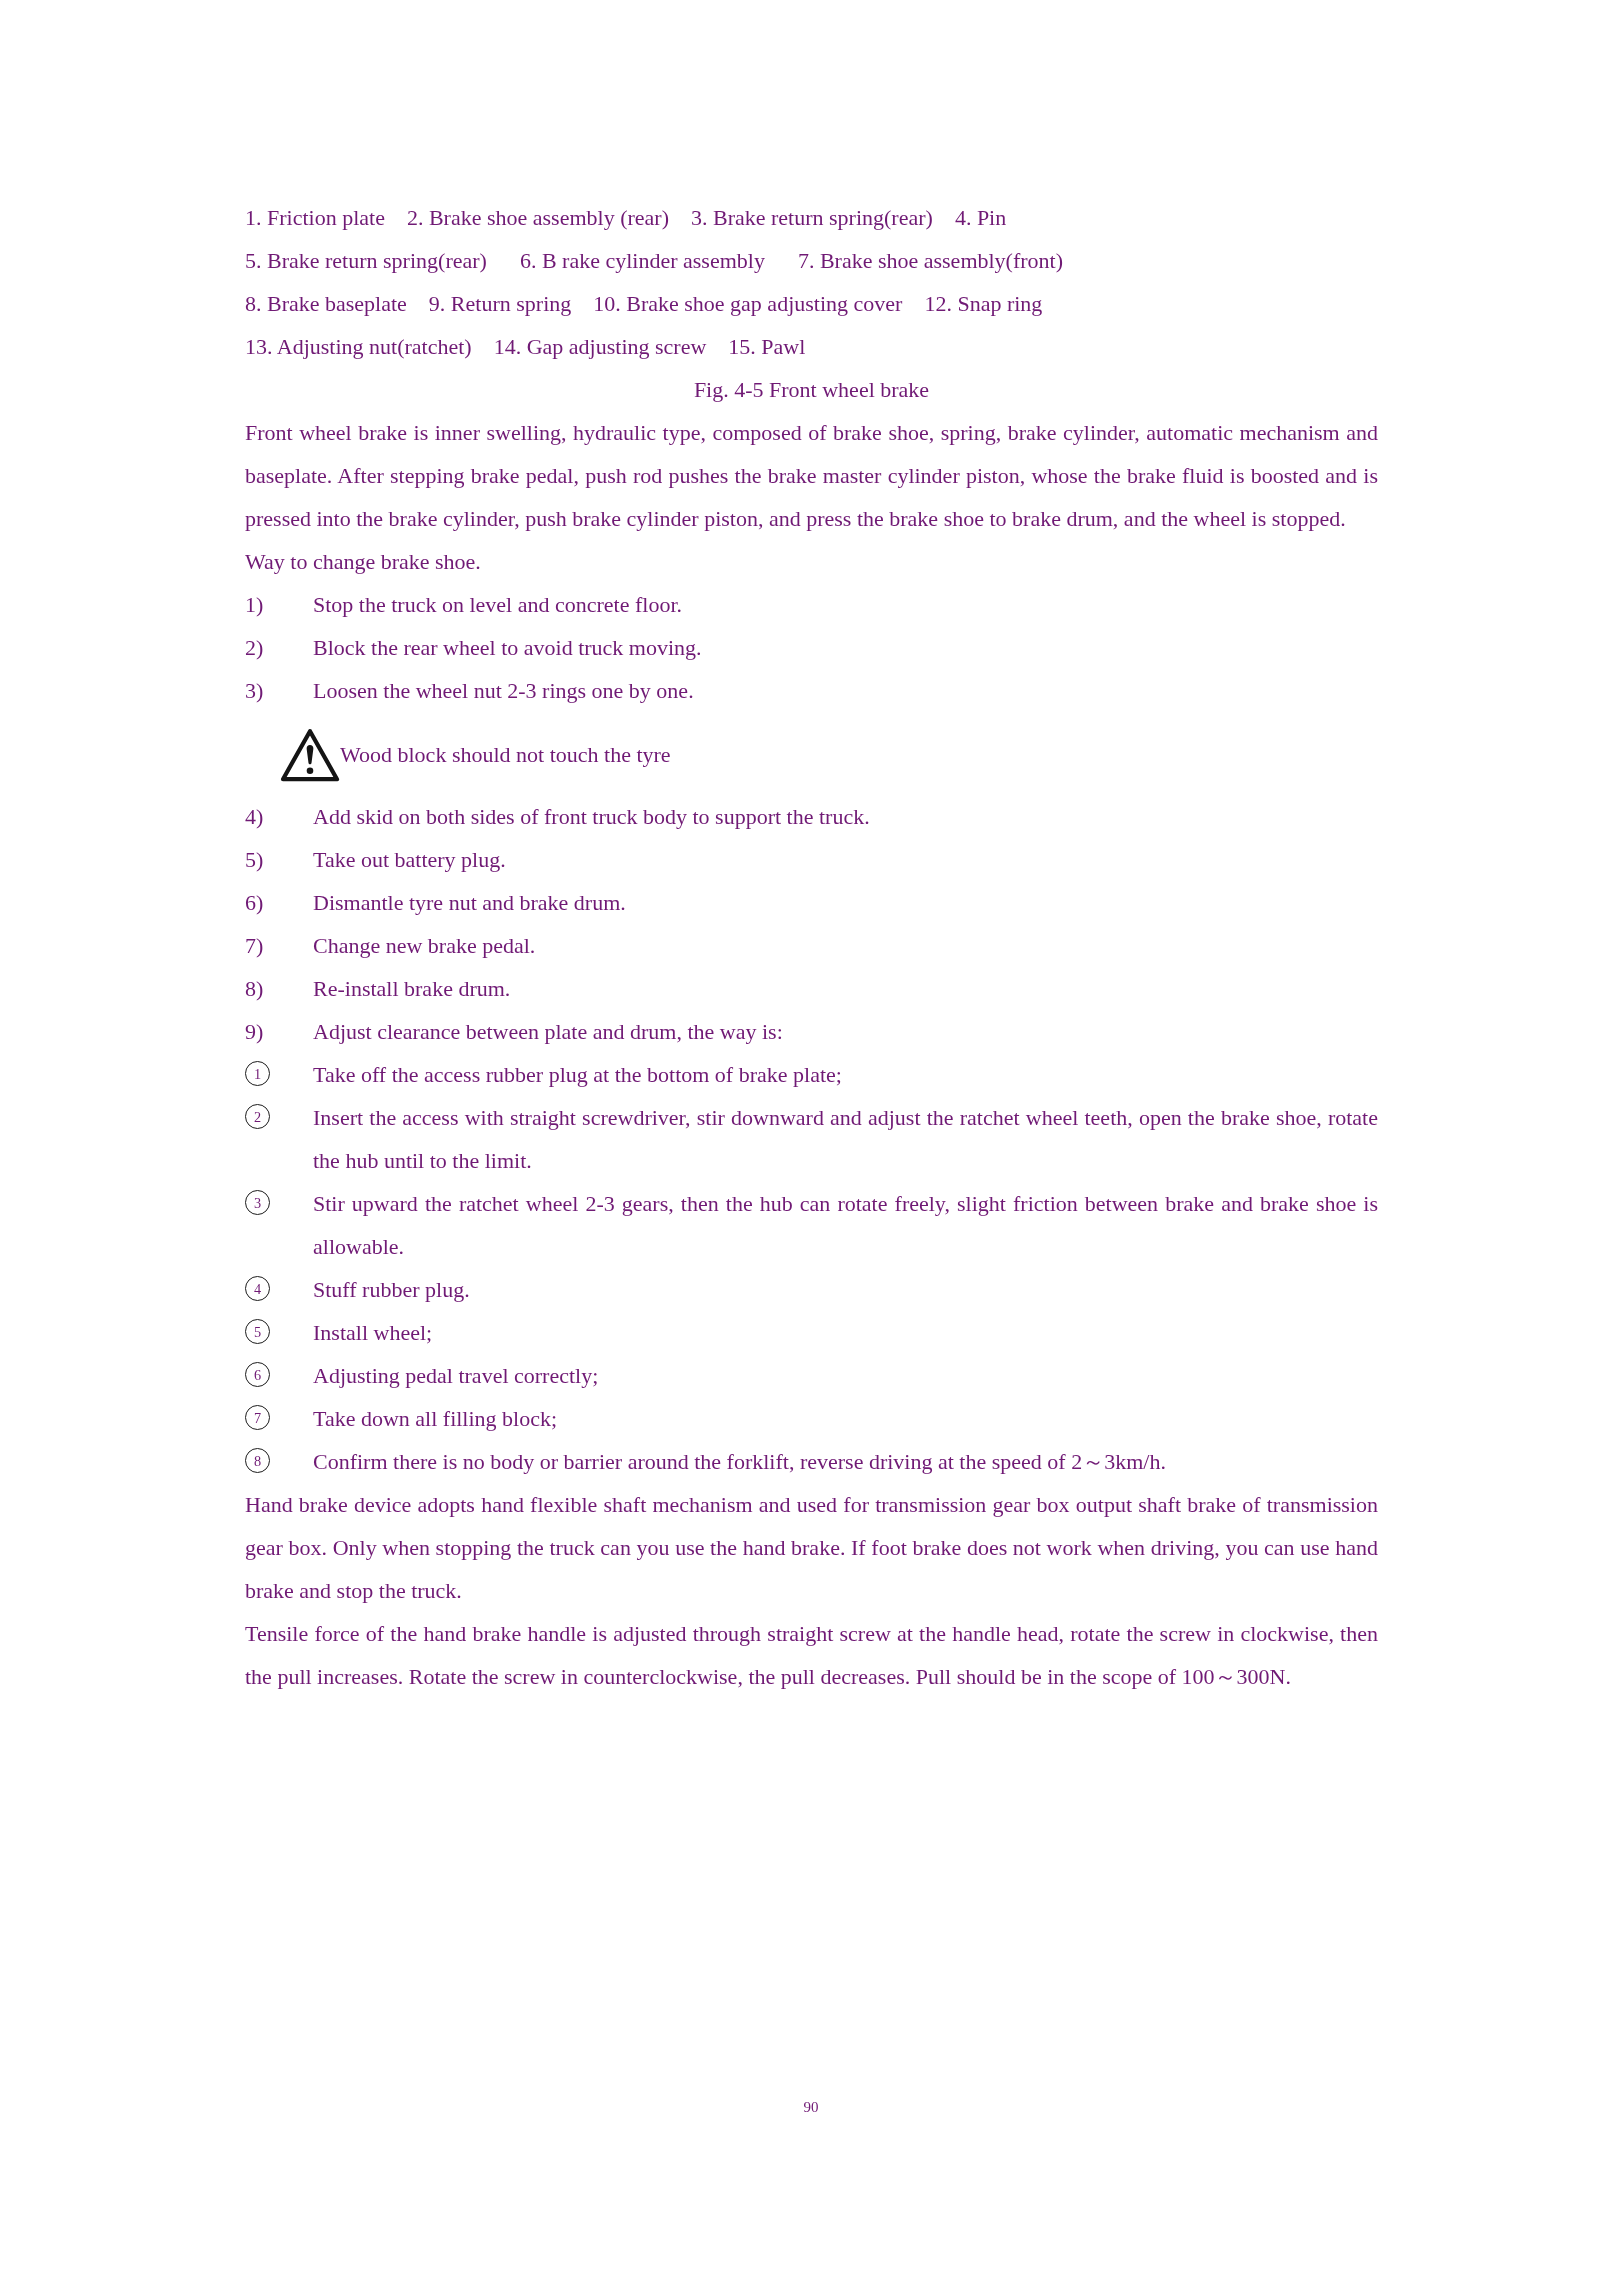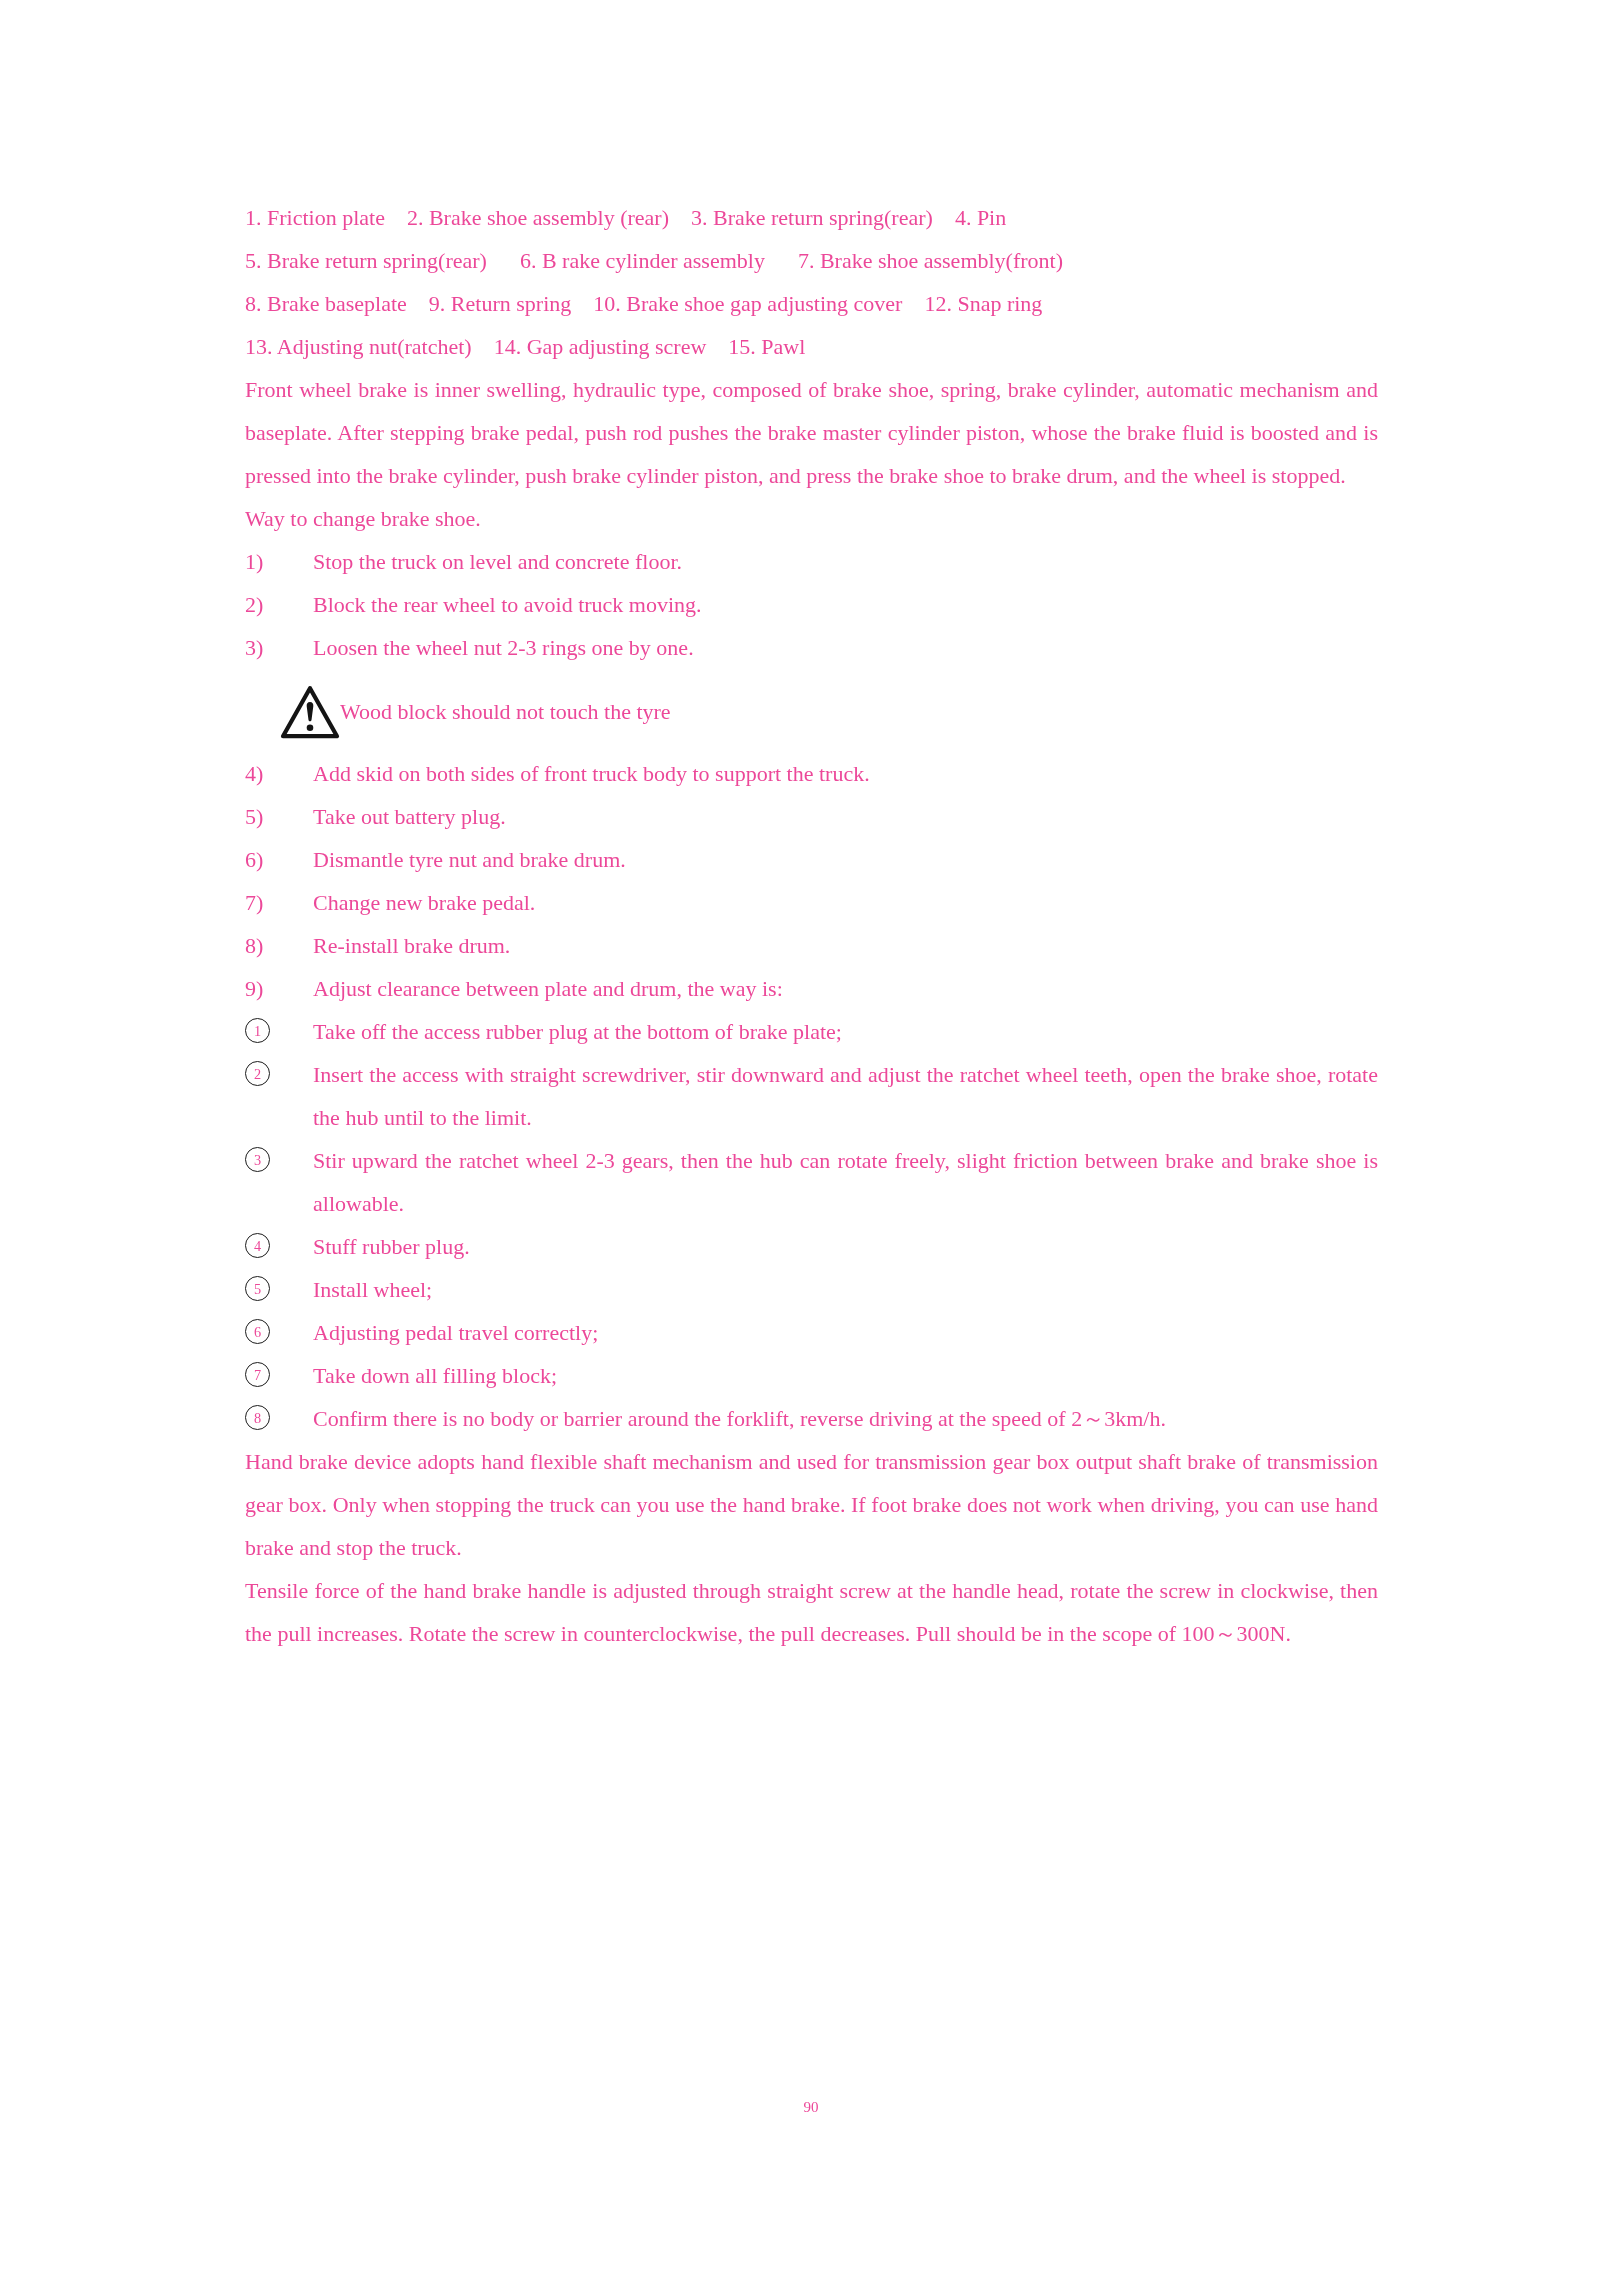--- a/index.html
+++ b/index.html
@@ -2,21 +2,21 @@
 <html style="font-size:11px"><head>
 <meta charset="utf-8">
 <style>
   html, body { margin: 0; padding: 0; background: #9a9a9a; }
   .page {
     position: relative;
     width: 1622px;
     height: 2295px;
     margin: 0 auto;
     background: #ffffff;
-    color: #ec4899;
+    color: #701a75;
     font-family: "Liberation Serif", "DejaVu Serif", "DejaVu Sans", serif;
     font-size: 22px;
     line-height: 43px;
     overflow: hidden;
   }
   .content {
     position: absolute;
     left: 245px;
     top: 196px;
     width: 1133px;
@@ -62,20 +62,21 @@
 <div class="page">
   <div class="content">
 
     <div>
       <div class="component-line">1. Friction plate    2. Brake shoe assembly (rear)    3. Brake return spring(rear)    4. Pin</div>
       <div class="component-line">5. Brake return spring(rear)      6. B rake cylinder assembly      7. Brake shoe assembly(front)</div>
       <div class="component-line">8. Brake baseplate    9. Return spring    10. Brake shoe gap adjusting cover    12. Snap ring</div>
       <div class="component-line">13. Adjusting nut(ratchet)    14. Gap adjusting screw    15. Pawl</div>
     </div>
 
+    <div class="caption">Fig. 4-5 Front wheel brake</div>
 
     <div class="para">Front wheel brake is inner swelling, hydraulic type, composed of brake shoe, spring, brake cylinder, automatic mechanism and baseplate. After stepping brake pedal, push rod pushes the brake master cylinder piston, whose the brake fluid is boosted and is pressed into the brake cylinder, push brake cylinder piston, and press the brake shoe to brake drum, and the wheel is stopped.</div>
 
     <div>Way to change brake shoe.</div>
 
     <div>
       <div class="step">
         <div class="step-num">1)</div>
         <div class="step-text">Stop the truck on level and concrete floor.</div>
       </div>

